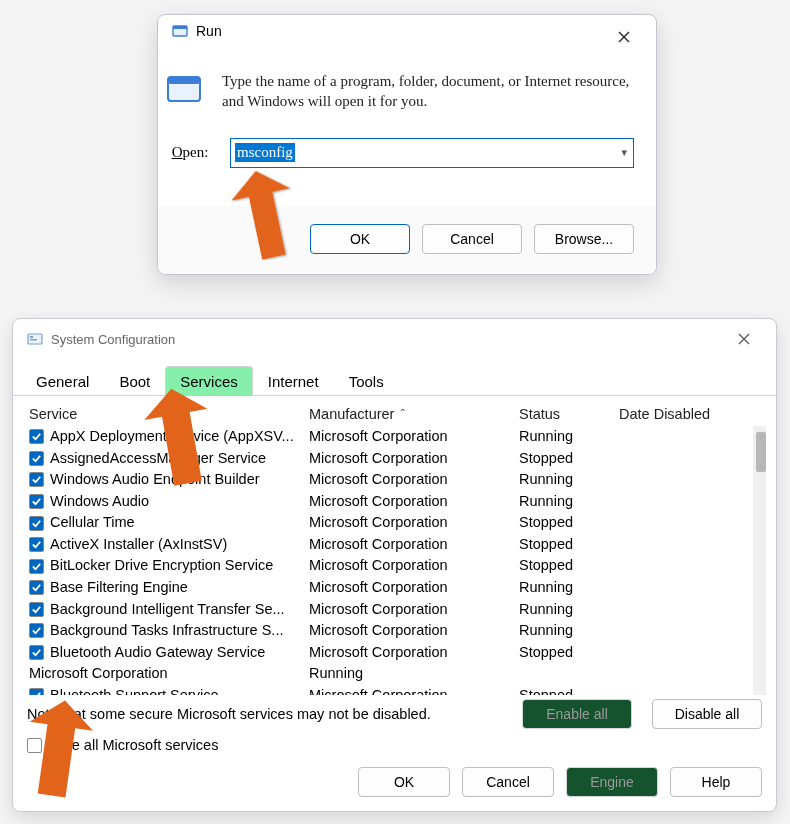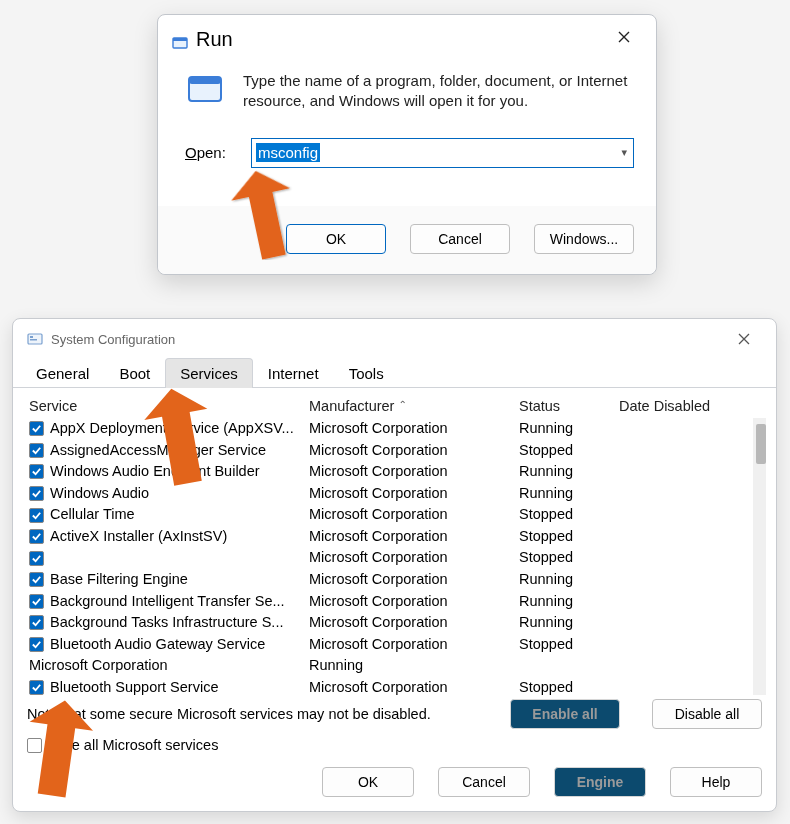--- a/index.html
+++ b/index.html
@@ -35,33 +35,34 @@
     left: 157px;
     top: 14px;
     width: 500px;
     background: #fff;
     border: 1px solid #c2c6cc;
     border-radius: 8px;
     box-shadow: 0 8px 24px rgba(0,0,0,.15);
   }
   .run-titlebar {
     display: flex;
-    align-items: flex-end;
+    align-items: flex-start;
     padding: 8px 10px 6px 14px;
-    font-size: 20px;
+    font-size: 14px;
   }
   .run-titlebar .title { flex: 1; }
   .run-close {
     width: 44px; height: 28px;
     display: flex; align-items: center; justify-content: center;
     font-size: 14px;
     color: #222;
   }
   .run-body {
-    padding: 12px 22px 0 27px;
+    padding: 12px 22px 0 6px;
+    font-family: Liberation Serif, serif;
   }
   .run-top {
     display: flex;
     gap: 18px;
     align-items: flex-start;
   }
   .run-icon-large {
     width: 40px; height: 40px;
     flex: 0 0 40px;
     display: flex; align-items:center; justify-content:center;
@@ -70,20 +71,21 @@
     font-size: 15px;
     line-height: 1.35;
     color: #222;
     padding-top: 2px;
   }
   .run-input-row {
     display: flex;
     align-items: center;
     margin: 26px 0 8px 0;
     gap: 14px;
+    text-align: center;
   }
   .run-input-row label {
     min-width: 52px;
     font-size: 15px;
   }
   .run-input-row label .u { text-decoration: underline; }
   .run-combo {
     flex: 1;
     display: flex;
     align-items: center;
@@ -114,24 +116,23 @@
   }
   .btn {
     min-width: 100px;
     height: 30px;
     border: 1px solid #bfbfbf;
     background: #fdfdfd;
     border-radius: 4px;
     font-size: 14px;
     display:flex; align-items:center; justify-content:center;
     cursor: default;
-    margin-left: 12px;
   }
   .btn.primary { border-color:#0067c0; }
-  .btn.disabled { color:#9a9a9a; border-color:#d6d6d6; background:#0c4a6e;font-weight:bold; }
+  .btn.disabled { color:#9a9a9a; border-color:#d6d6d6; background:#14532d; }
 
   .run-icon-small {
     color:#4a8fe0;
     margin-right:8px;
     width:16px; height:16px;
     display:inline-flex; align-items:center; justify-content:center;
   }
 
   
   .arrow {
@@ -161,34 +162,35 @@
     color:#666;
   }
   .sc-titlebar .t-icon{ margin-right:8px; width:16px; height:16px; }
   .sc-titlebar .t-title{ flex:1; }
   .sc-close{ width:44px; height:24px; display:flex; align-items:center; justify-content:center; color:#666; font-size:14px;}
   .sc-tabs{
     display:flex;
     align-items:flex-end;
     border-bottom:1px solid #d0d3d8;
     padding:0 8px;
+    margin-top:8px;
     gap:0;
     font-size:15px;
   }
   .sc-tab{
     padding:6px 14px 6px;
     border:1px solid transparent;
     border-bottom:none;
     cursor:default;
     position:relative;
     top:1px;
   }
   .sc-tab.active{
     border-color:#d0d3d8;
-    background:#e5e5e5;
+    background:#86efac;
     border-top-left-radius:4px;
     border-top-right-radius:4px;
   }
   .sc-listarea{
     flex:1;
     margin:6px 10px 2px 10px;
     display:flex;
     flex-direction:column;
     overflow:hidden;
   }
@@ -302,21 +304,21 @@
         <span class="selected">msconfig</span>
         <span style="flex:1"></span>
         <span class="chev">▾</span>
       </div>
     </div>
   </div>
 
   <div class="run-buttons">
     <div class="btn primary">OK</div>
     <div class="btn">Cancel</div>
-    <div class="btn">Windows...</div>
+    <div class="btn">Browse...</div>
   </div>
 </div>
 
 <svg class="arrow" style="left:225px; top:170px;" width="70" height="90">
   <defs>
       <filter id="s1">
         <feDropShadow dx="1" dy="1" stdDeviation="1" flood-opacity="0.35"></feDropShadow>
       </filter>
     </defs>
   <polygon points="40,0 70,24 52,24 52,88 28,88 28,24 10,24" fill="#e2641b" filter="url(#s1)" transform="rotate(-12 40 45)"></polygon>
@@ -442,20 +444,21 @@
           <div>Stopped</div>
           <div></div>
         </div>
         <div class="sc-row">
           <div class="col-svc">
             <span class="chk">
               <svg viewBox="0 0 12 12">
                 <path d="M2 6 L5 9 L10 3" stroke="#fff" stroke-width="2" fill="none"></path>
               </svg>
             </span>
+            <span class="svc-name">BitLocker Drive Encryption Service</span>
           </div>
           <div>Microsoft Corporation</div>
           <div>Stopped</div>
           <div></div>
         </div>
         <div class="sc-row">
           <div class="col-svc">
             <span class="chk">
               <svg viewBox="0 0 12 12">
                 <path d="M2 6 L5 9 L10 3" stroke="#fff" stroke-width="2" fill="none"></path>

